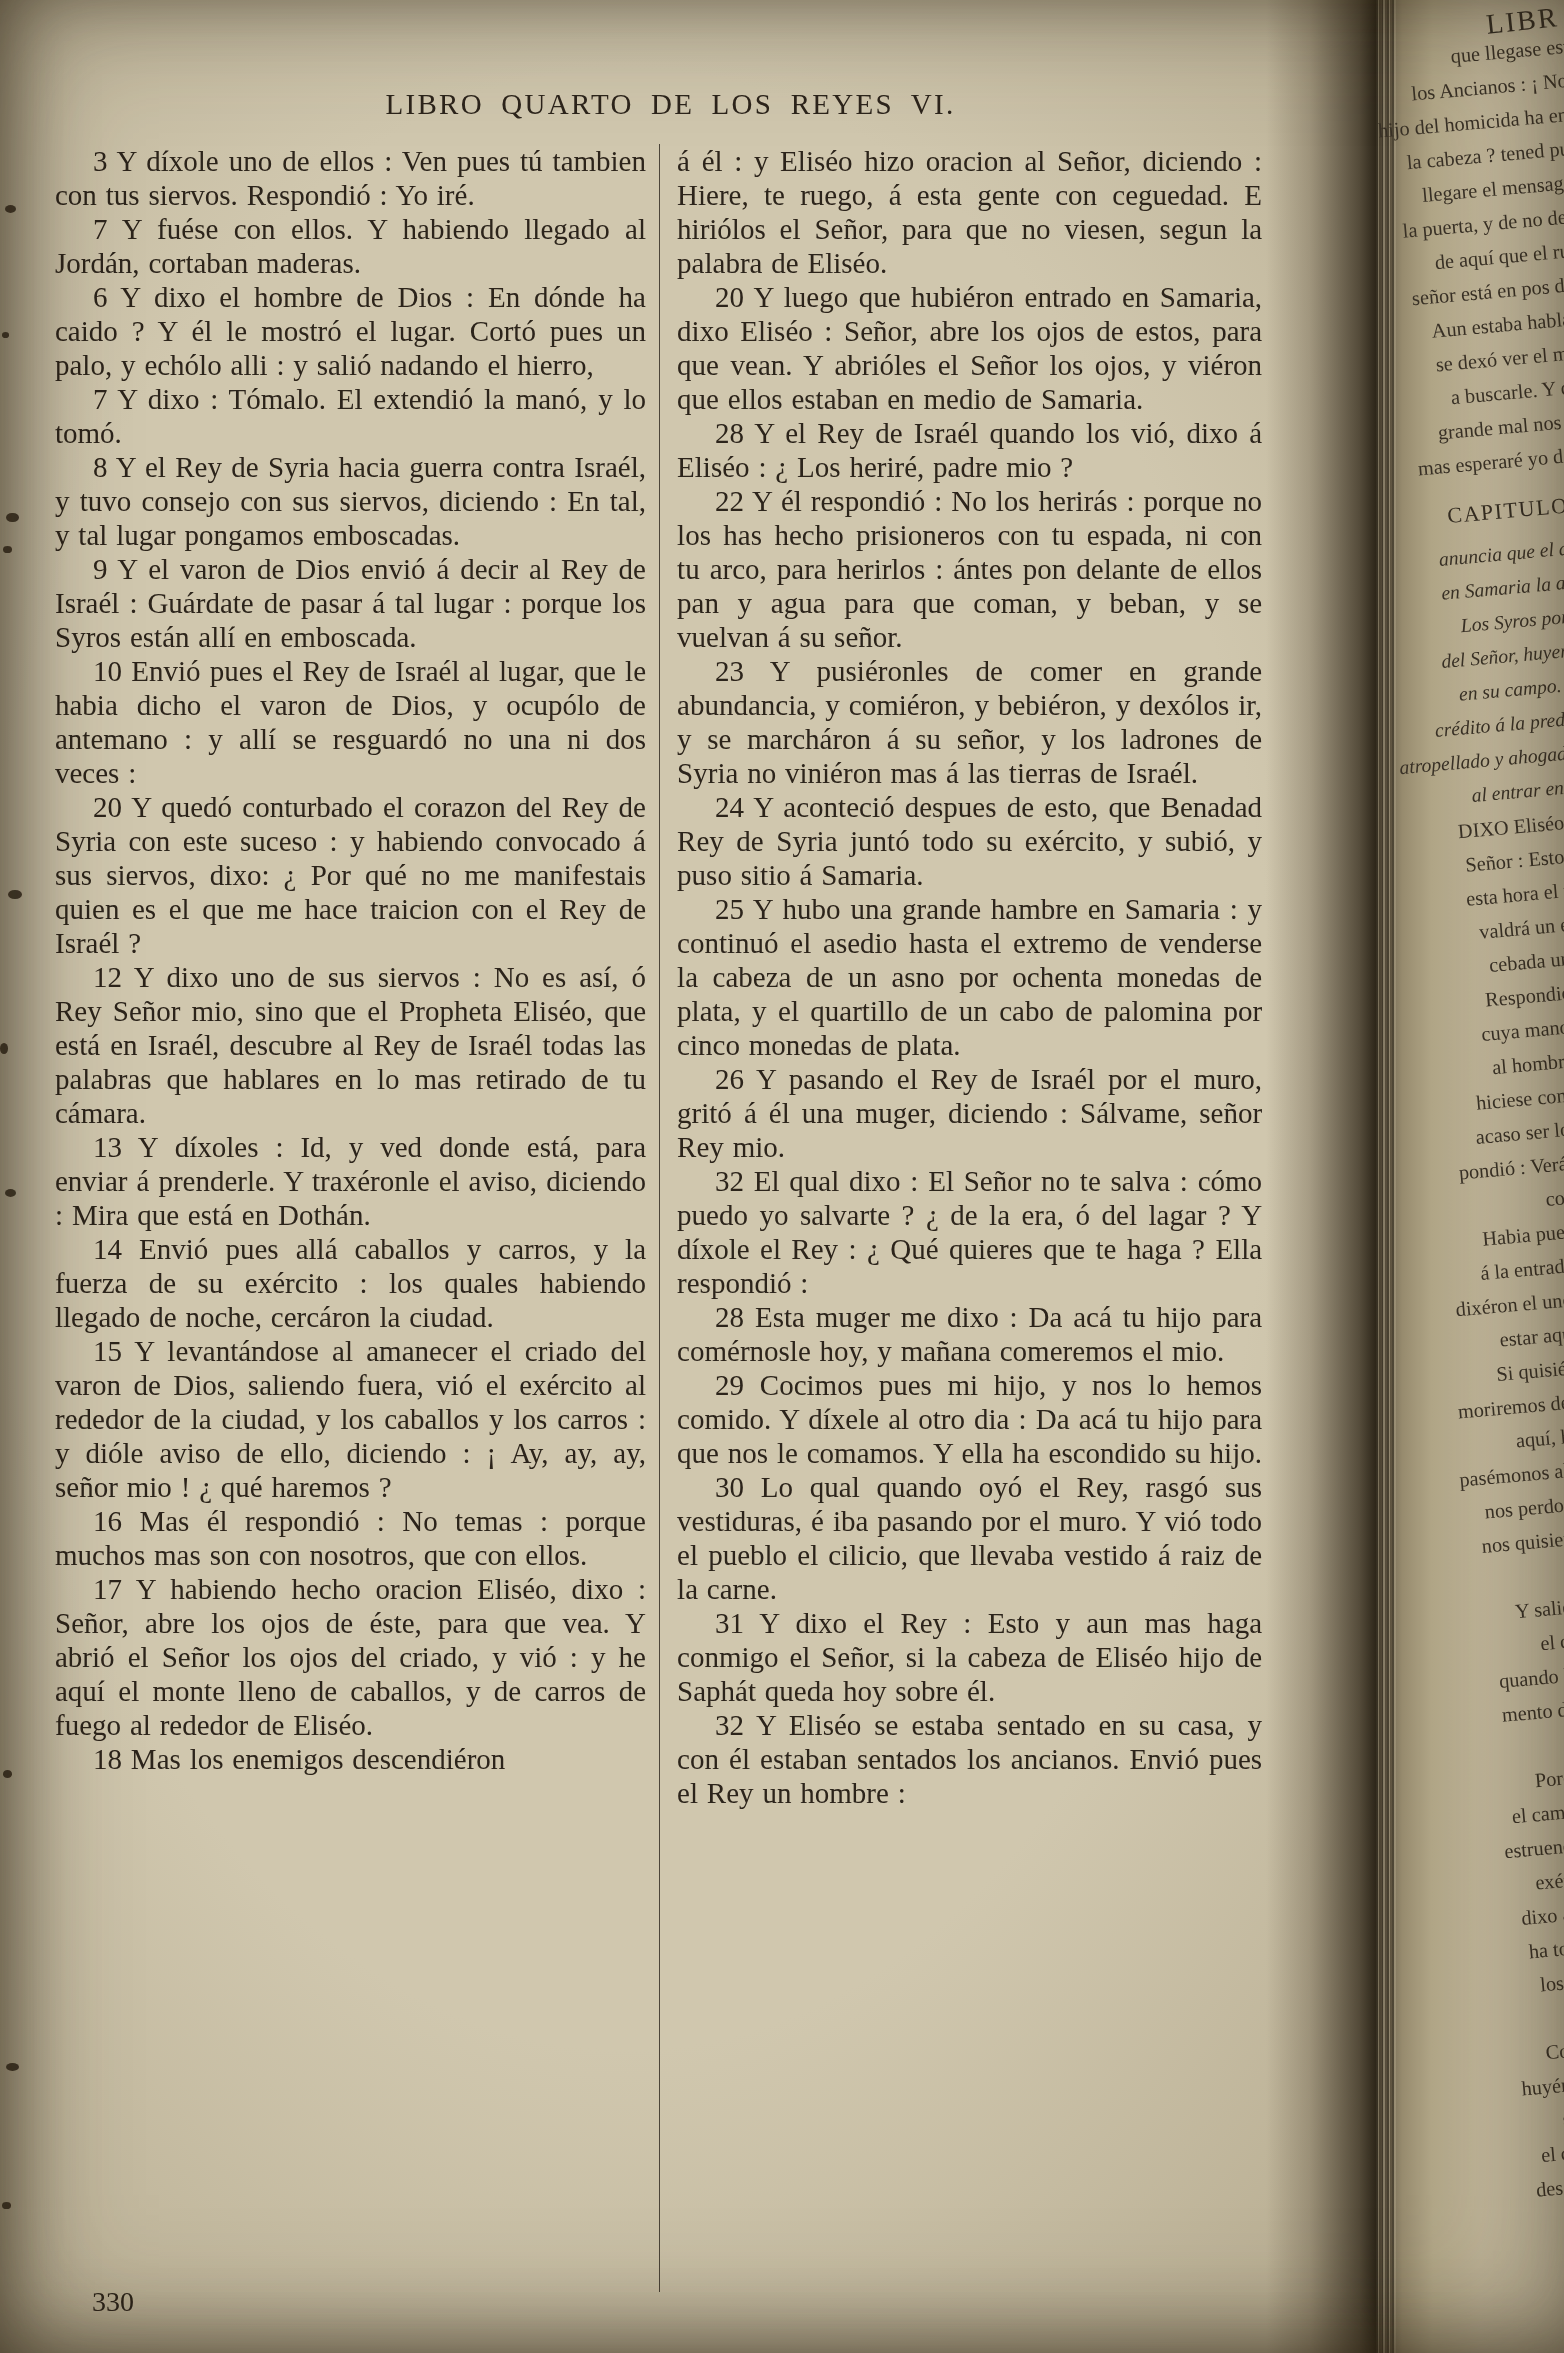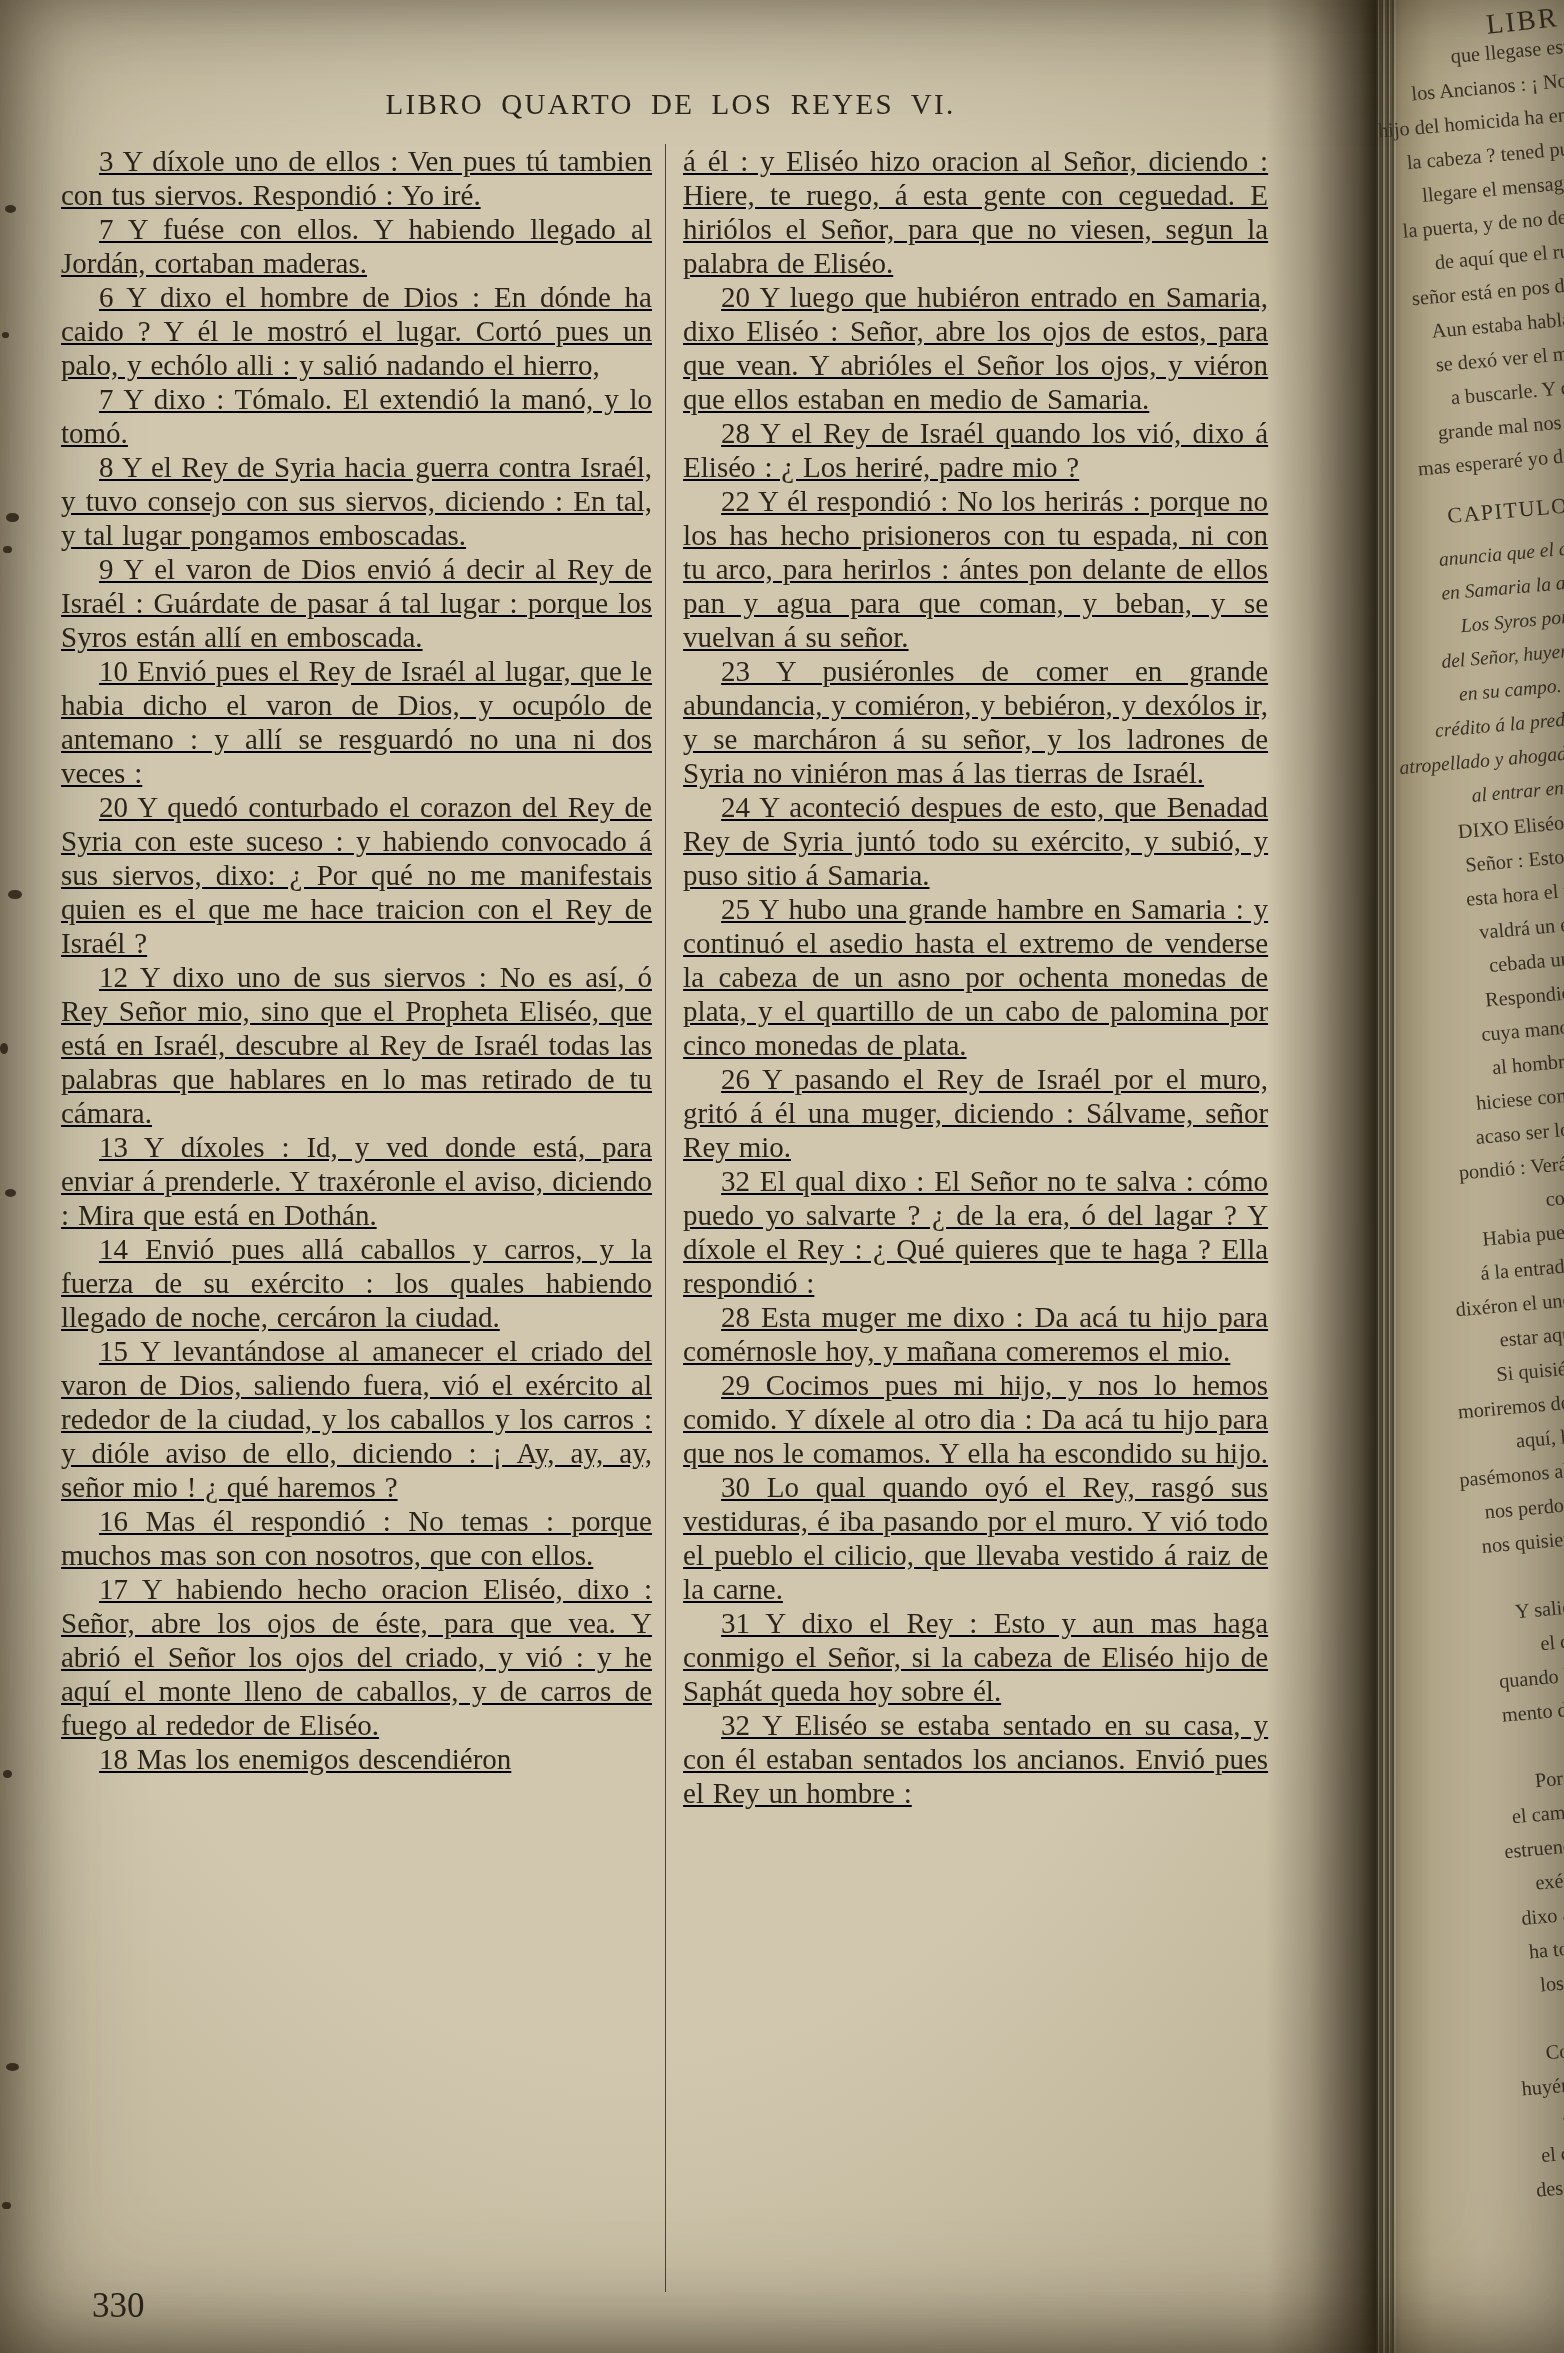--- a/index.html
+++ b/index.html
@@ -18,35 +18,35 @@
     content:"";position:absolute;inset:0;z-index:9;pointer-events:none;
     box-shadow:inset 0 0 133px rgba(46,36,20,.42), inset 28px 0 78px -19px rgba(46,36,20,.5),
                inset 0 -31px 86px -31px rgba(46,36,20,.45);
   }
   .running-header{
     position:absolute;top:88px;left:60px;width:1221px;
     text-align:center;font-size:29px;letter-spacing:2.3px;word-spacing:7.8px;
     color:var(--ink,#2c241b);
   }
   .columns{
-    position:absolute;top:144px;left:61px;width:1221px;height:2148px;
-    display:flex;overflow:hidden;text-decoration:underline;
+    position:absolute;top:144px;left:55px;width:1221px;height:2148px;
+    display:flex;overflow:hidden;
   }
   .col{
     color:var(--ink,#2c241b);font-size:29px;line-height:34px;
     text-align:justify;word-spacing:1.6px;
   }
   .col-left{width:591px;padding-right:12.5px;}
   .col-divider{width:1.6px;background:rgba(43,36,28,.8);height:2148px;}
   .col-right{width:585px;padding-left:17px;}
   .verse{margin:0;text-indent:38px;}
   .col-right .verse:first-child{text-indent:0;}
   .page-number{
     position:absolute;left:92px;top:2286px;
-    font-size:35px;color:var(--ink,#2c241b);
+    font-size:28px;color:var(--ink,#2c241b);
   }
   
   .gutter{
     position:absolute;left:1266px;top:0;width:110px;height:2354px;z-index:2;
     background:linear-gradient(90deg, rgba(90,78,58,0) 0%, rgba(90,78,58,.35) 40%,
       rgba(56,47,32,.8) 85%, var(--gutter_dark,#2d2619) 100%);
   }
   
   .next-page{
     position:absolute;left:1376px;top:0;width:189px;height:2354px;z-index:3;overflow:hidden;

